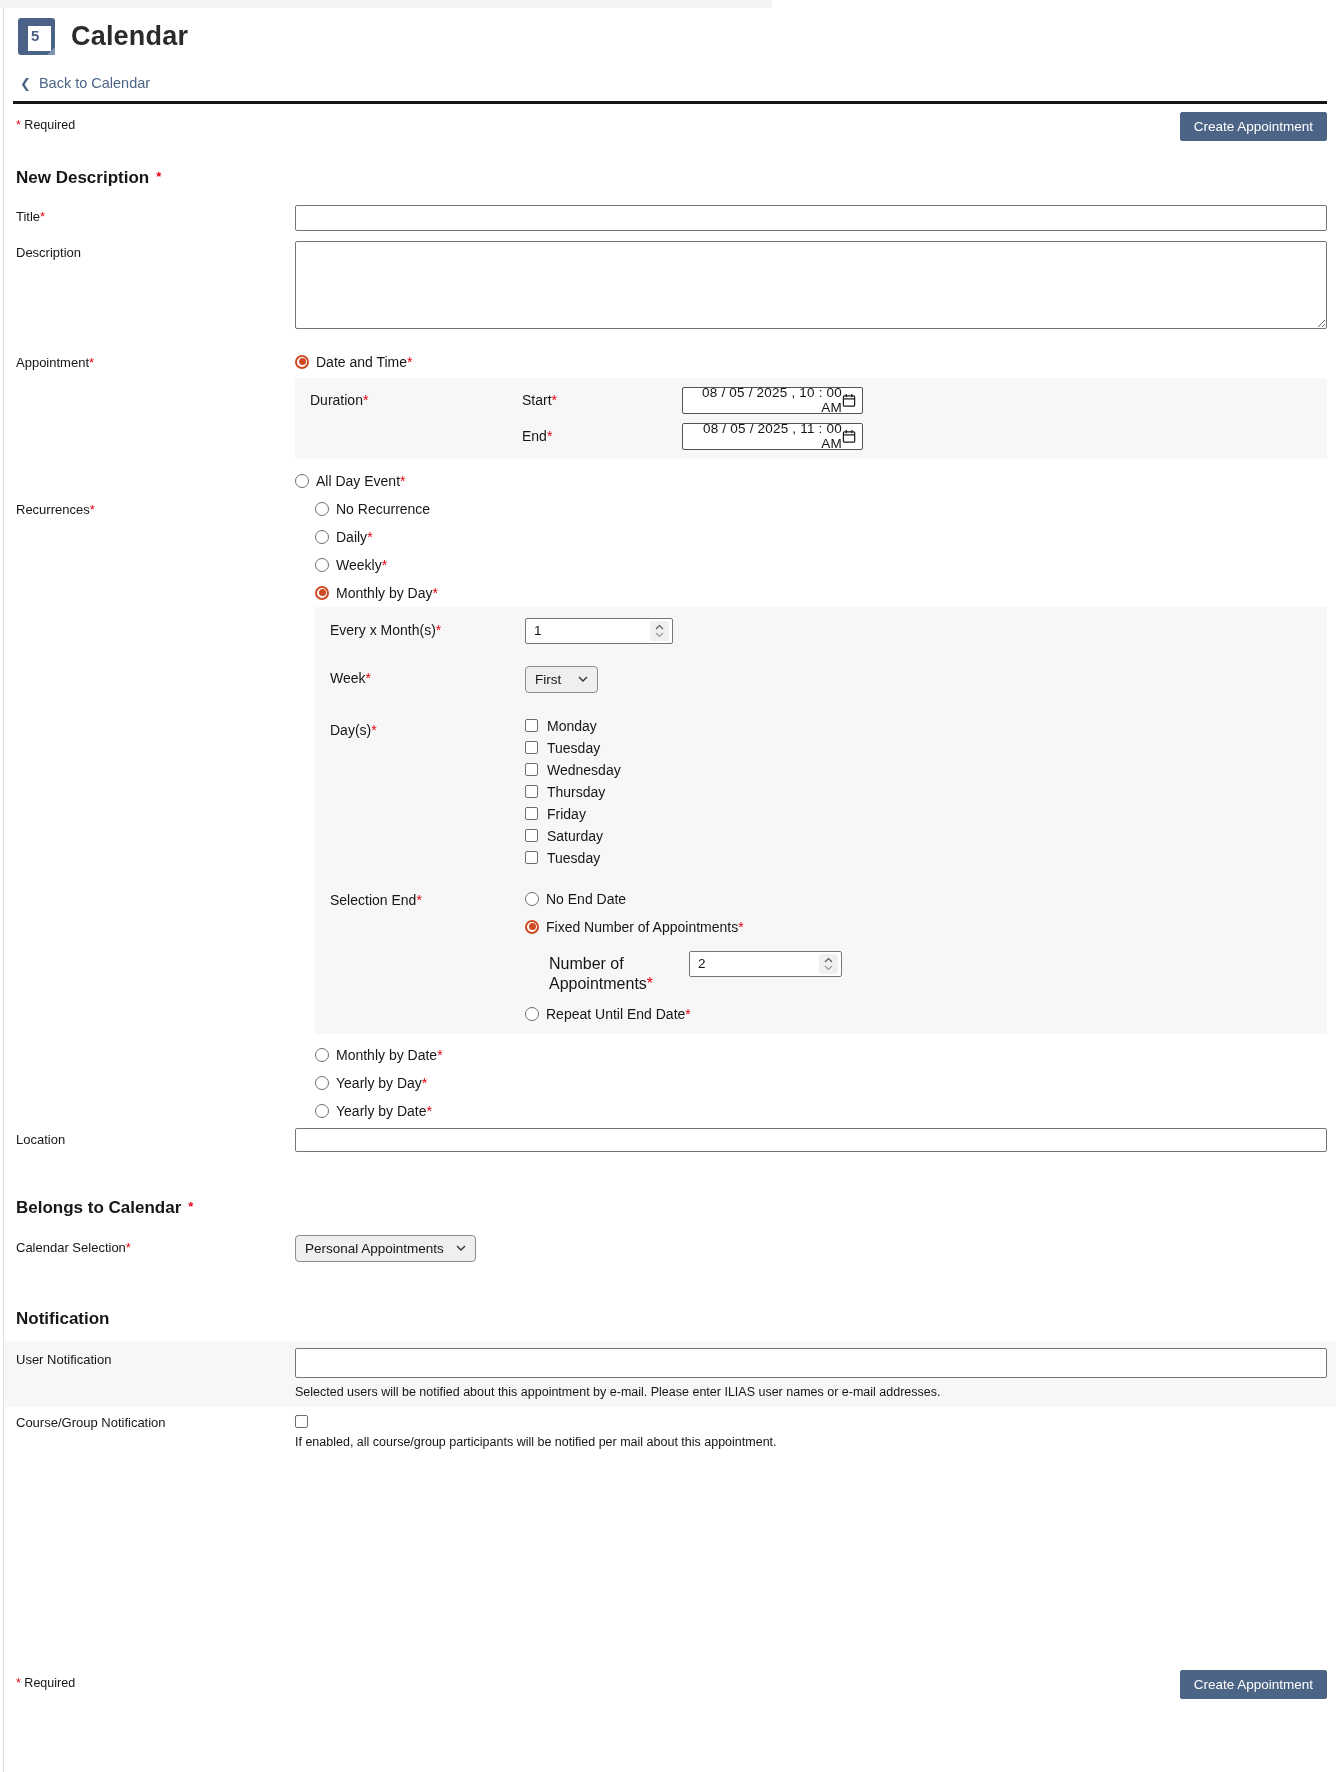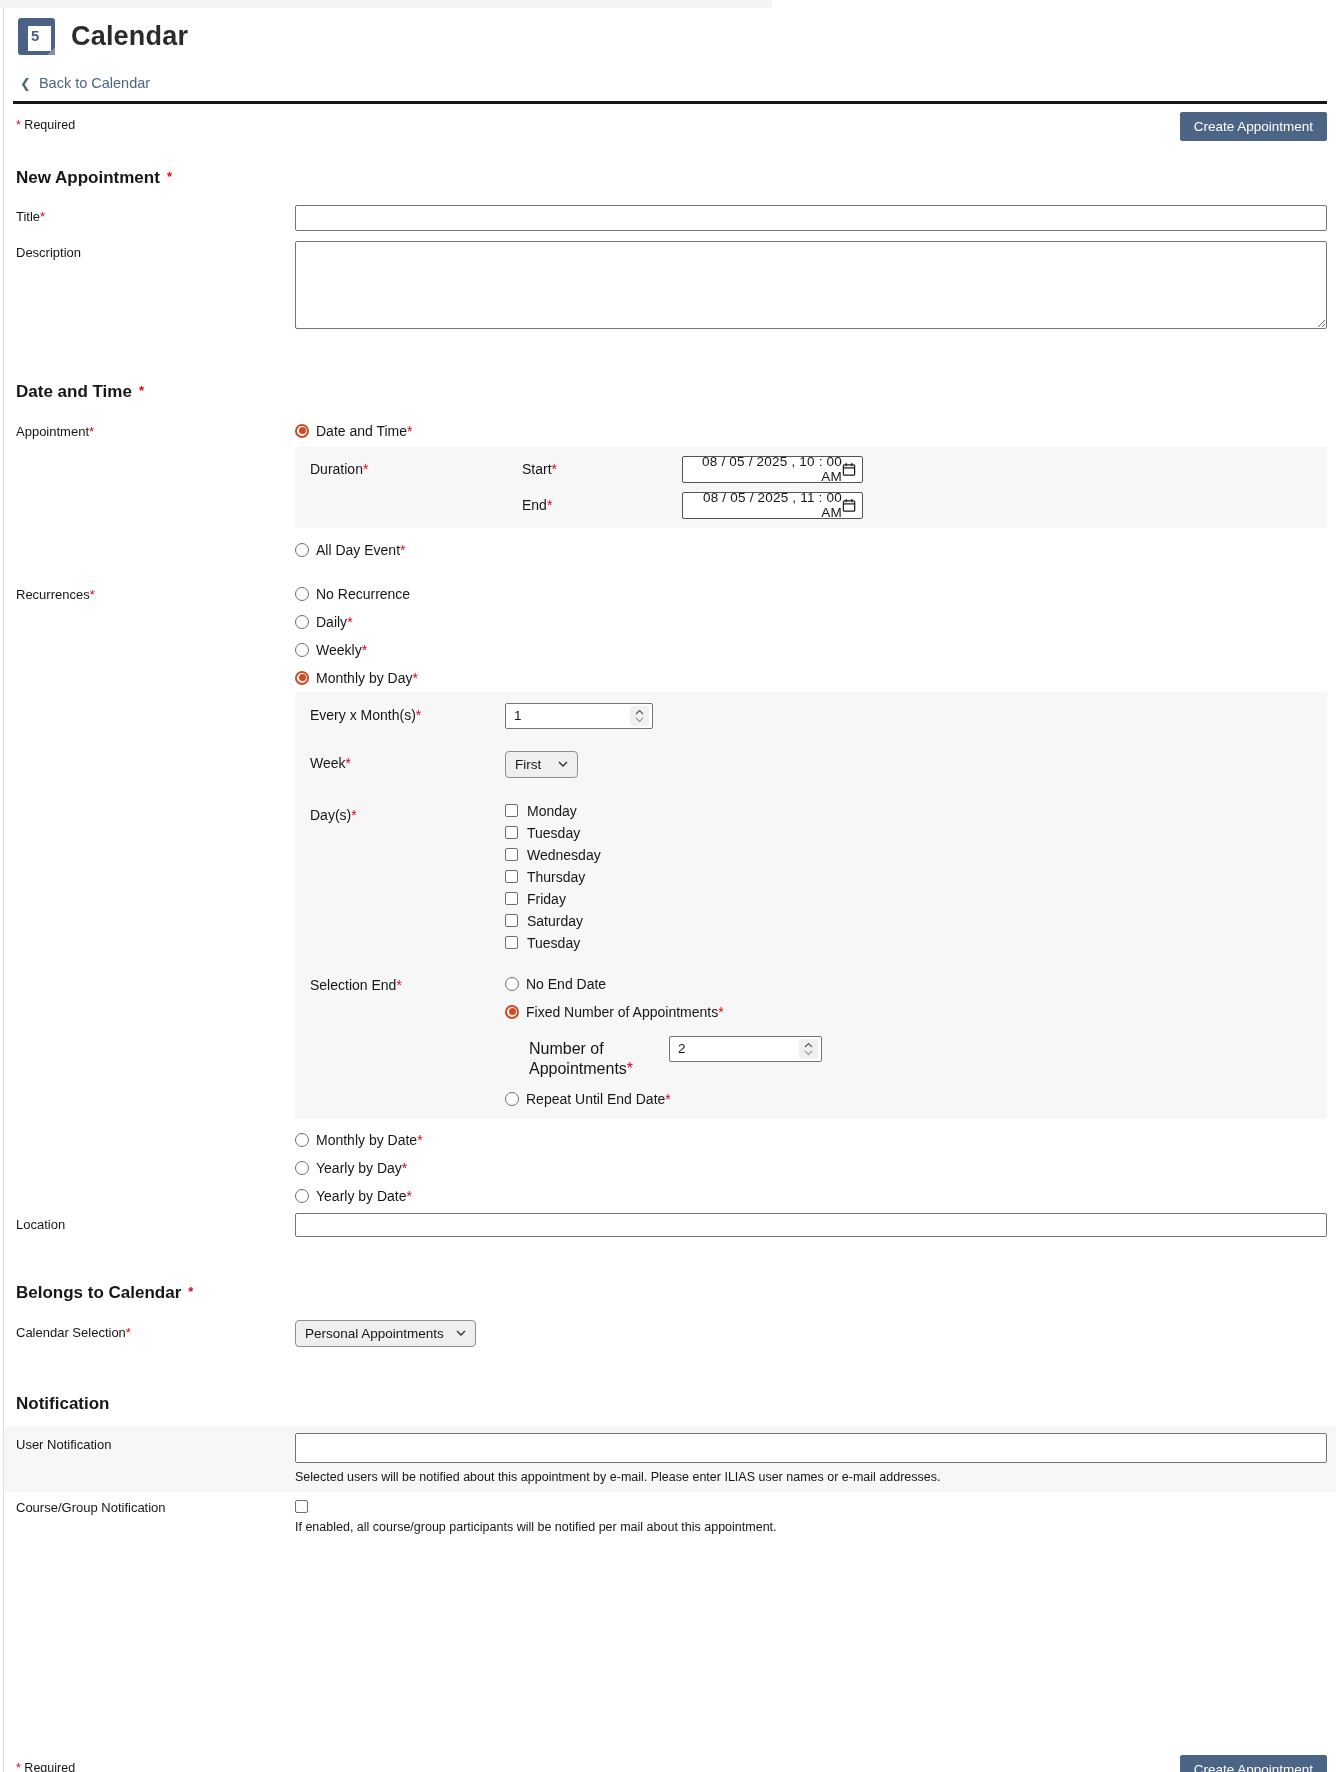--- a/index.html
+++ b/index.html
@@ -133,21 +133,21 @@
   <div class="toolbar">
     <div class="required-note">
       <span class="req">*</span>
       <span>Required</span>
     </div>
     <button class="btn-primary">Create Appointment</button>
   </div>
 
   
   <div class="sect-h" style="margin-top:27px;">
-    <span>New Appointment</span><span class="req">*</span>
+    <span>New Description</span><span class="req">*</span>
   </div>
 
   <div class="frow" style="margin-top:17px;">
     <div class="lbl">
       <span>Title</span><span class="req">*</span>
     </div>
     <div class="ctl">
       <input class="text-input" value="" style="">
     </div>
   </div>
@@ -155,23 +155,20 @@
   <div class="frow" style="margin-top:10px;">
     <div class="lbl">
       <span>Description</span>
     </div>
     <div class="ctl">
       <textarea class="textarea" style=""></textarea>
     </div>
   </div>
 
   
-  <div class="sect-h" style="margin-top:49px;">
-    <span>Date and Time</span><span class="req">*</span>
-  </div>
 
   <div class="frow" style="margin-top:21px;">
     <div class="lbl" style="padding-top:1px;">
       <span>Appointment</span><span class="req">*</span>
     </div>
     <div class="ctl optstack">
 
       <label class="opt">
         <span class="radio checked"></span>
         <span>Date and Time</span>
@@ -215,21 +212,21 @@
 
       <label class="opt" style="margin-top:14px;">
         <span class="radio"></span>
         <span>All Day Event</span>
           <span class="req">*</span>
       </label>
     </div>
   </div>
 
   
-  <div class="frow" style="margin-top:28px;">
+  <div class="frow" style="margin-top:12px;gap:20px;">
     <div class="lbl" style="padding-top:1px;">
       <span>Recurrences</span><span class="req">*</span>
     </div>
     <div class="ctl optstack">
 
       <label class="opt">
         <span class="radio"></span>
         <span>No Recurrence</span>
       </label>
 

